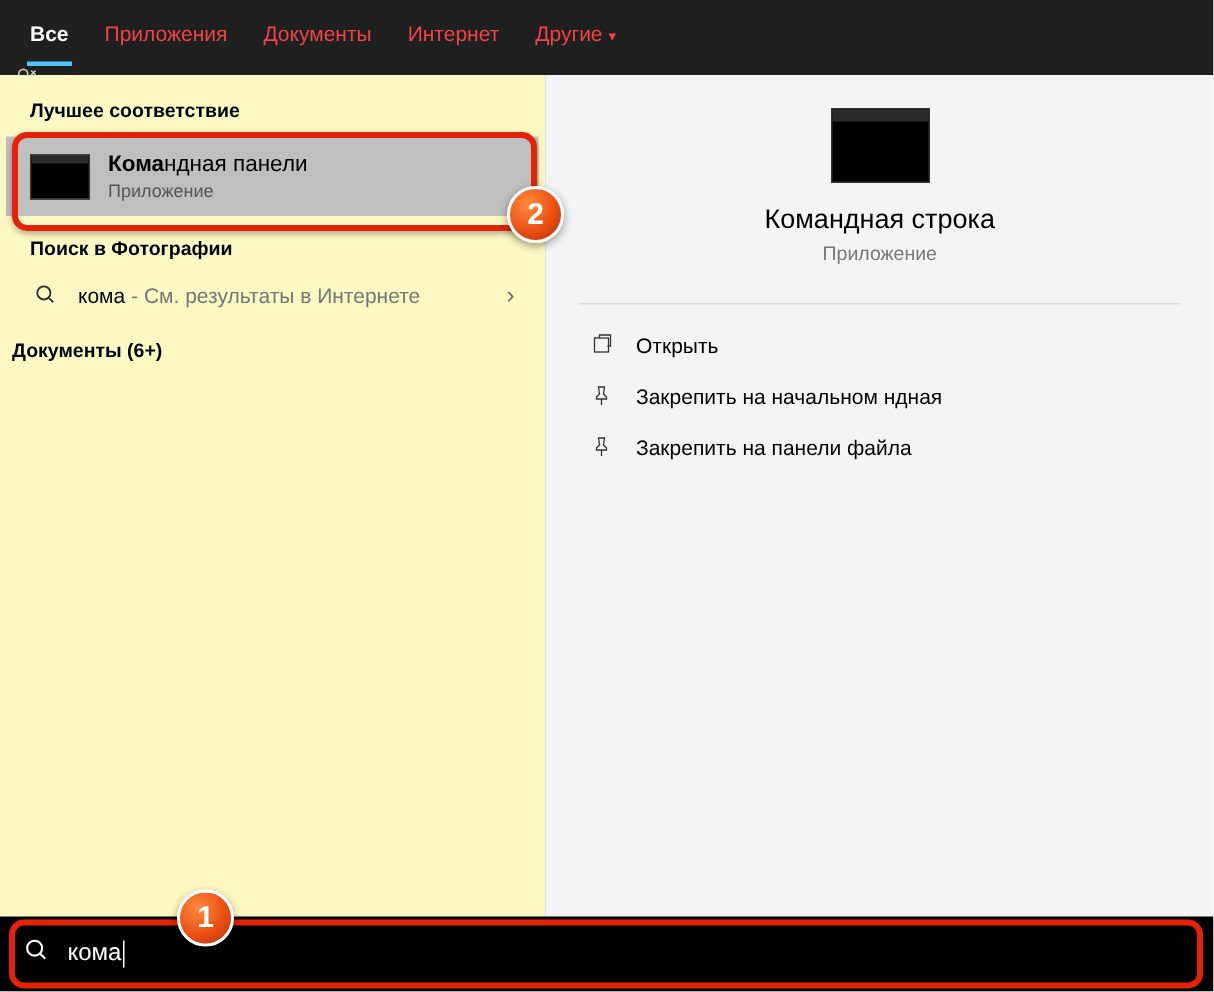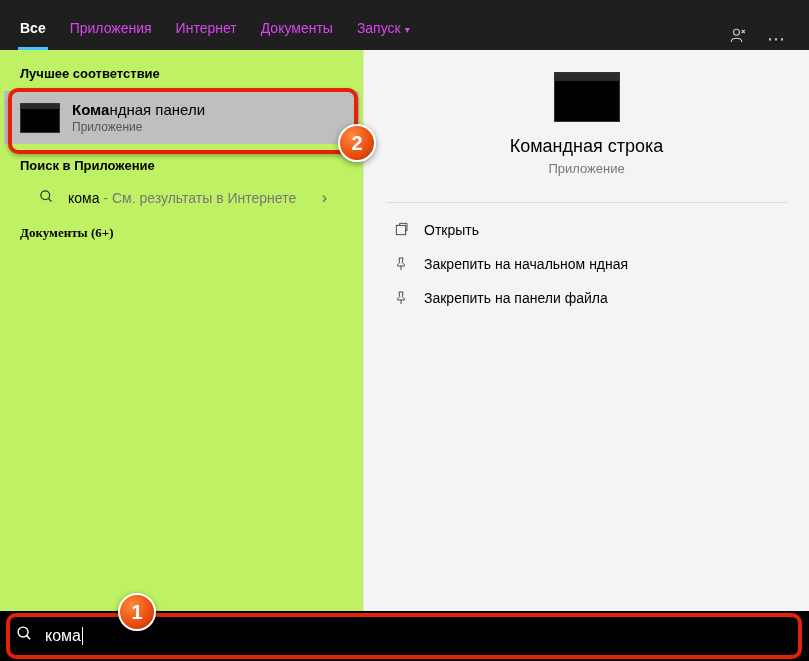--- a/index.html
+++ b/index.html
@@ -1,48 +1,48 @@
 <!DOCTYPE html>
 <html><head>
   <meta charset="utf-8">
   <style>
     * { margin: 0; padding: 0; box-sizing: border-box; font-family: 'Segoe UI', Tahoma, sans-serif; }
     body { width: 809px; height: 661px; background: #fff; position: relative; overflow: hidden; }
     
-    .topbar { height: 50px; background: #1f1f1f; display: flex; align-items: flex-end; padding: 0 8px; }
+    .topbar { height: 50px; background: #1f1f1f; display: flex; align-items: flex-start; padding: 0 8px; flex-direction: column; }
     .tabs { display: flex; gap: 0; flex: 1; }
-    .tab { color: #d946ef; padding: 14px 12px; font-size: 14px; cursor: pointer; position: relative; }
+    .tab { color: #ef4444; padding: 14px 12px; font-size: 14px; cursor: pointer; position: relative; }
     .tab.active { color: #fff; font-weight: 600; }
     .tab.active::after { content: ''; position: absolute; bottom: 0; left: 10px; right: 10px; height: 3px; background: #4cc2ff; }
     .tab-chevron { margin-left: 4px; font-size: 10px; }
     .topbar-right { display: flex; gap: 20px; padding-right: 16px; align-items: center; }
     .topbar-icon { color: #c8c8c8; cursor: pointer; font-size: 18px; }
     
     .content { display: flex; height: 561px; }
     
-    .left-pane { width: 363px; background: #bef264; padding-top: 8px; position: relative; }
+    .left-pane { width: 363px; background: #fef9c3; padding-top: 8px; position: relative; }
     .section-header { padding: 8px 20px 6px; font-size: 13px; font-weight: 600; color: #000; }
     
     .best-match { display: flex; align-items: center; padding: 10px 16px; background: #bfbfbf; margin: 4px 4px 6px 4px; cursor: pointer; position: relative; }
     .best-match-icon { width: 40px; height: 30px; background: #000; margin-right: 12px; position: relative; border: 1px solid #333; }
     .best-match-icon::before { content: ''; position: absolute; top: 0; left: 0; right: 0; height: 5px; background: #2a2a2a; }
     .best-match-title { font-size: 15px; color: #000; }
     .best-match-title b { font-weight: 600; }
     .best-match-sub { font-size: 12px; color: #555; margin-top: 2px; }
     
     .annot-box-2 { position: absolute; top: 88px; left: 8px; width: 350px; height: 66px; border: 4px solid #e52207; border-radius: 10px; pointer-events: none; box-shadow: 0 2px 4px rgba(0,0,0,0.3); }
     .badge-2 { position: absolute; top: 124px; left: 338px; width: 38px; height: 38px; border-radius: 50%; background: radial-gradient(circle at 35% 30%, #ff8a3d, #e84b0f 60%, #a8350b); display: flex; align-items: center; justify-content: center; color: #fff; font-weight: 700; font-size: 20px; border: 2px solid #fff; box-shadow: 0 2px 6px rgba(0,0,0,0.4); z-index: 10; }
     
-    .web-row { display: flex; align-items: center; padding: 10px 36px; cursor: pointer; }
+    .web-row { display: flex; align-items: flex-start; padding: 10px 20px; cursor: pointer; }
     .web-icon { width: 20px; text-align: center; margin-right: 12px; color: #333; font-size: 15px; }
     .web-text { flex: 1; font-size: 14px; color: #000; }
     .web-text .grey { color: #777; }
     .chev { color: #666; font-size: 16px; }
     
-    .cat-row { padding: 8px 20px; font-size: 13px; font-weight: 600; color: #000; cursor: pointer; font-family: Liberation Serif, serif; }
+    .cat-row { padding: 8px 8px; font-size: 13px; font-weight: 600; color: #000; cursor: pointer; }
     
     .right-pane { flex: 1; background: #f4f4f4; border-left: 1px solid #e3e3e3; padding-top: 22px; }
     .preview-icon-wrap { display: flex; justify-content: center; margin-bottom: 14px; }
     .preview-icon { width: 66px; height: 50px; background: #000; border: 1px solid #333; position: relative; }
     .preview-icon::before { content: ''; position: absolute; top: 0; left: 0; right: 0; height: 8px; background: #2a2a2a; }
     .preview-title { text-align: center; font-size: 18px; color: #000; margin-bottom: 4px; }
     .preview-sub { text-align: center; font-size: 13px; color: #777; margin-bottom: 26px; }
     .divider { height: 1px; background: #ddd; margin: 0 22px 10px; }
     
     .action { display: flex; align-items: flex-end; padding: 9px 28px; cursor: pointer; font-size: 14px; color: #000; }
@@ -58,23 +58,23 @@
     .annot-box-1 { position: absolute; bottom: 2px; left: 6px; width: 796px; height: 46px; border: 4px solid #e52207; border-radius: 10px; pointer-events: none; box-shadow: 0 2px 4px rgba(0,0,0,0.3); }
     .badge-1 { position: absolute; bottom: 30px; left: 118px; width: 38px; height: 38px; border-radius: 50%; background: radial-gradient(circle at 35% 30%, #ff8a3d, #e84b0f 60%, #a8350b); display: flex; align-items: center; justify-content: center; color: #fff; font-weight: 700; font-size: 20px; border: 2px solid #fff; box-shadow: 0 2px 6px rgba(0,0,0,0.4); z-index: 10; }
   </style>
 </head>
 <body>
 
 <div class="topbar">
   <div class="tabs">
     <div class="tab active">Все</div>
     <div class="tab">Приложения</div>
+    <div class="tab">Документы</div>
     <div class="tab">Интернет</div>
-    <div class="tab">Документы</div>
-    <div class="tab"><span>Запуск</span><span class="tab-chevron">▾</span></div>
+    <div class="tab"><span>Другие</span><span class="tab-chevron">▾</span></div>
   </div>
   <div class="topbar-right">
     <span class="topbar-icon">
       <svg width="18" height="18" viewBox="0 0 24 24" fill="none" stroke="currentColor" stroke-width="1.5">
           <circle cx="10" cy="7" r="4"></circle>
           <path d="M3 20c0-3 3-5 7-5s7 2 7 5"></path>
           <path d="M17 4l4 4m0-4l-4 4"></path>
         </svg>
     </span>
     <span class="topbar-icon">⋯</span>
@@ -86,21 +86,21 @@
     <div class="section-header">Лучшее соответствие</div>
 
     <div class="best-match">
       <div class="best-match-icon"></div>
       <div>
         <div class="best-match-title"><b>Кома</b><span>ндная панели</span></div>
         <div class="best-match-sub">Приложение</div>
       </div>
     </div>
 
-    <div class="section-header">Поиск в Приложение</div>
+    <div class="section-header">Поиск в Фотографии</div>
 
     <div class="web-row">
       <div class="web-icon">
         <svg width="15" height="15" viewBox="0 0 24 24" fill="none" stroke="currentColor" stroke-width="2">
             <circle cx="10" cy="10" r="7"></circle>
             <line x1="20" y1="20" x2="15" y2="15"></line>
           </svg>
       </div>
       <div class="web-text"><span>кома</span><span class="grey"> - См. результаты в Интернете</span></div>
       <div class="chev">›</div>

